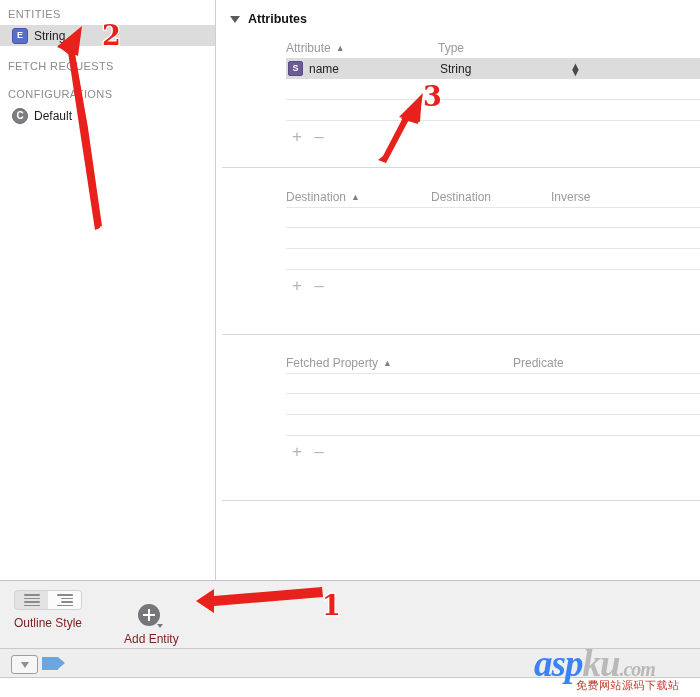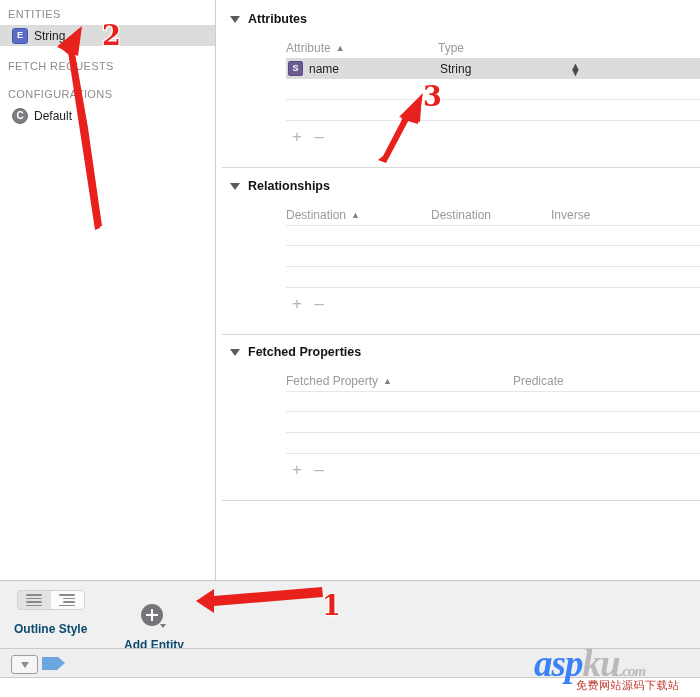--- a/index.html
+++ b/index.html
@@ -211,24 +211,23 @@
   .tb-item {
     position: absolute;
     display: flex;
     flex-direction: column;
     align-items: center;
   }
   .tb-outline { left: 14px; top: 9px; }
   .tb-add     { left: 124px; top: 23px; }
   .tb-caption {
     font-size: 12px;
-    color: #0c4a6e;
-    margin-top: 12px;
+    color: #7f1d1d;
+    margin-top: 6px;
     white-space: nowrap;
-    font-weight: bold;
   }
 
   .segctl {
     display: flex;
     width: 68px; height: 20px;
     border-radius: 4px;
     overflow: hidden;
     background: #e3e3e3;
     border: 1px solid #d2d2d2;
     box-sizing: border-box;
@@ -325,21 +324,21 @@
     font-weight: 700;
     font-style: italic;
     letter-spacing: -1px;
     line-height: 1;
     white-space: nowrap;
   }
   .wm-asp { color: #3b82f6; }
   .wm-ku  { color: #b9b9b9; }
   .wm-com {
     color: #b9b9b9;
-    font-size: 15px;
+    font-size: 20px;
     font-style: italic;
     font-weight: 700;
   }
   .wm-sub {
     position: absolute;
     left: 44px; top: 33px;
     font-size: 11px;
     color: #c0392b;
     letter-spacing: 0.5px;
     white-space: nowrap;
@@ -435,24 +434,20 @@
 
           <div class="addremove">
             <span class="ar-btn">+</span>
             <span class="ar-btn">–</span>
           </div>
         </div>
         <div class="sec-divider" style="top:157px;"></div>
       </div>
 
       <div class="section sec-relationships">
-        <div class="sec-title-row">
-          <span class="disclosure"></span>
-          <span class="sec-title">Relationships</span>
-        </div>
 
         <div class="tbl">
           <div class="col-hdr">
             <div class="col" style="width:145px">
               <span>Destination</span>
               <span class="sort-caret">▲</span>
             </div>
             <div class="col" style="width:120px">
               <span>Destination</span>
             </div>
@@ -469,24 +464,20 @@
 
           <div class="addremove">
             <span class="ar-btn">+</span>
             <span class="ar-btn">–</span>
           </div>
         </div>
         <div class="sec-divider" style="top:157px;"></div>
       </div>
 
       <div class="section sec-fetched">
-        <div class="sec-title-row">
-          <span class="disclosure"></span>
-          <span class="sec-title">Fetched Properties</span>
-        </div>
 
         <div class="tbl">
           <div class="col-hdr">
             <div class="col" style="width:227px">
               <span>Fetched Property</span>
               <span class="sort-caret">▲</span>
             </div>
             <div class="col">
               <span>Predicate</span>
             </div>

